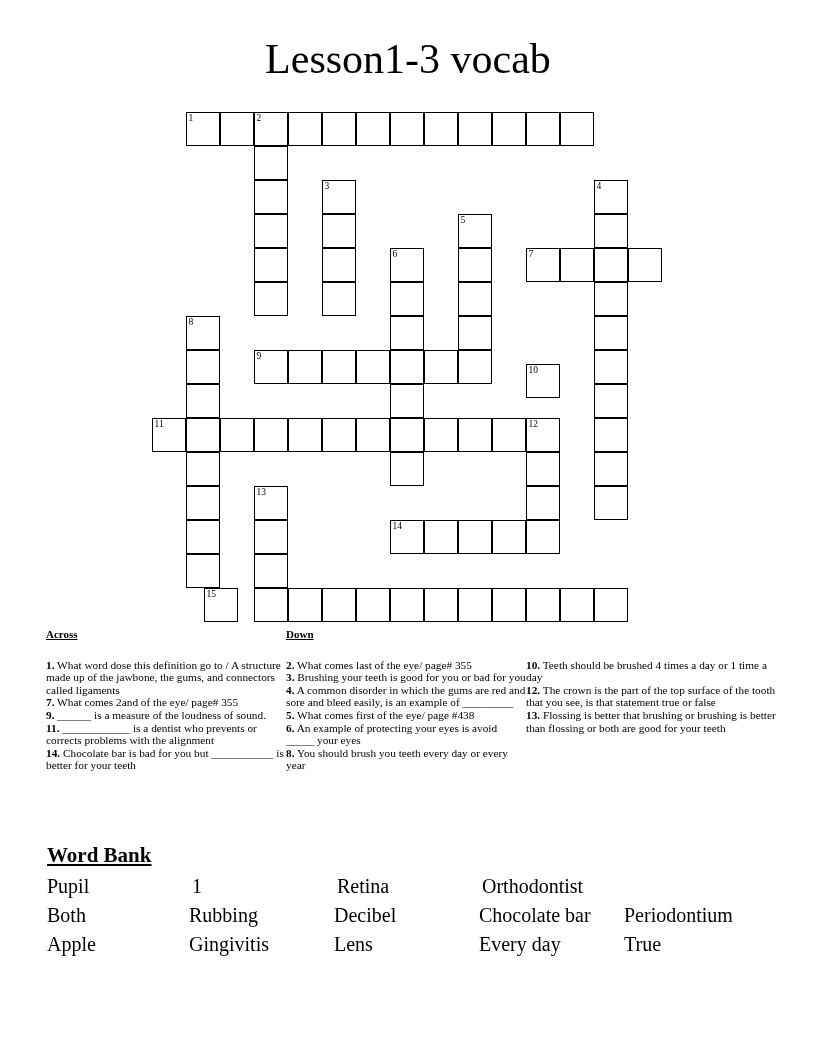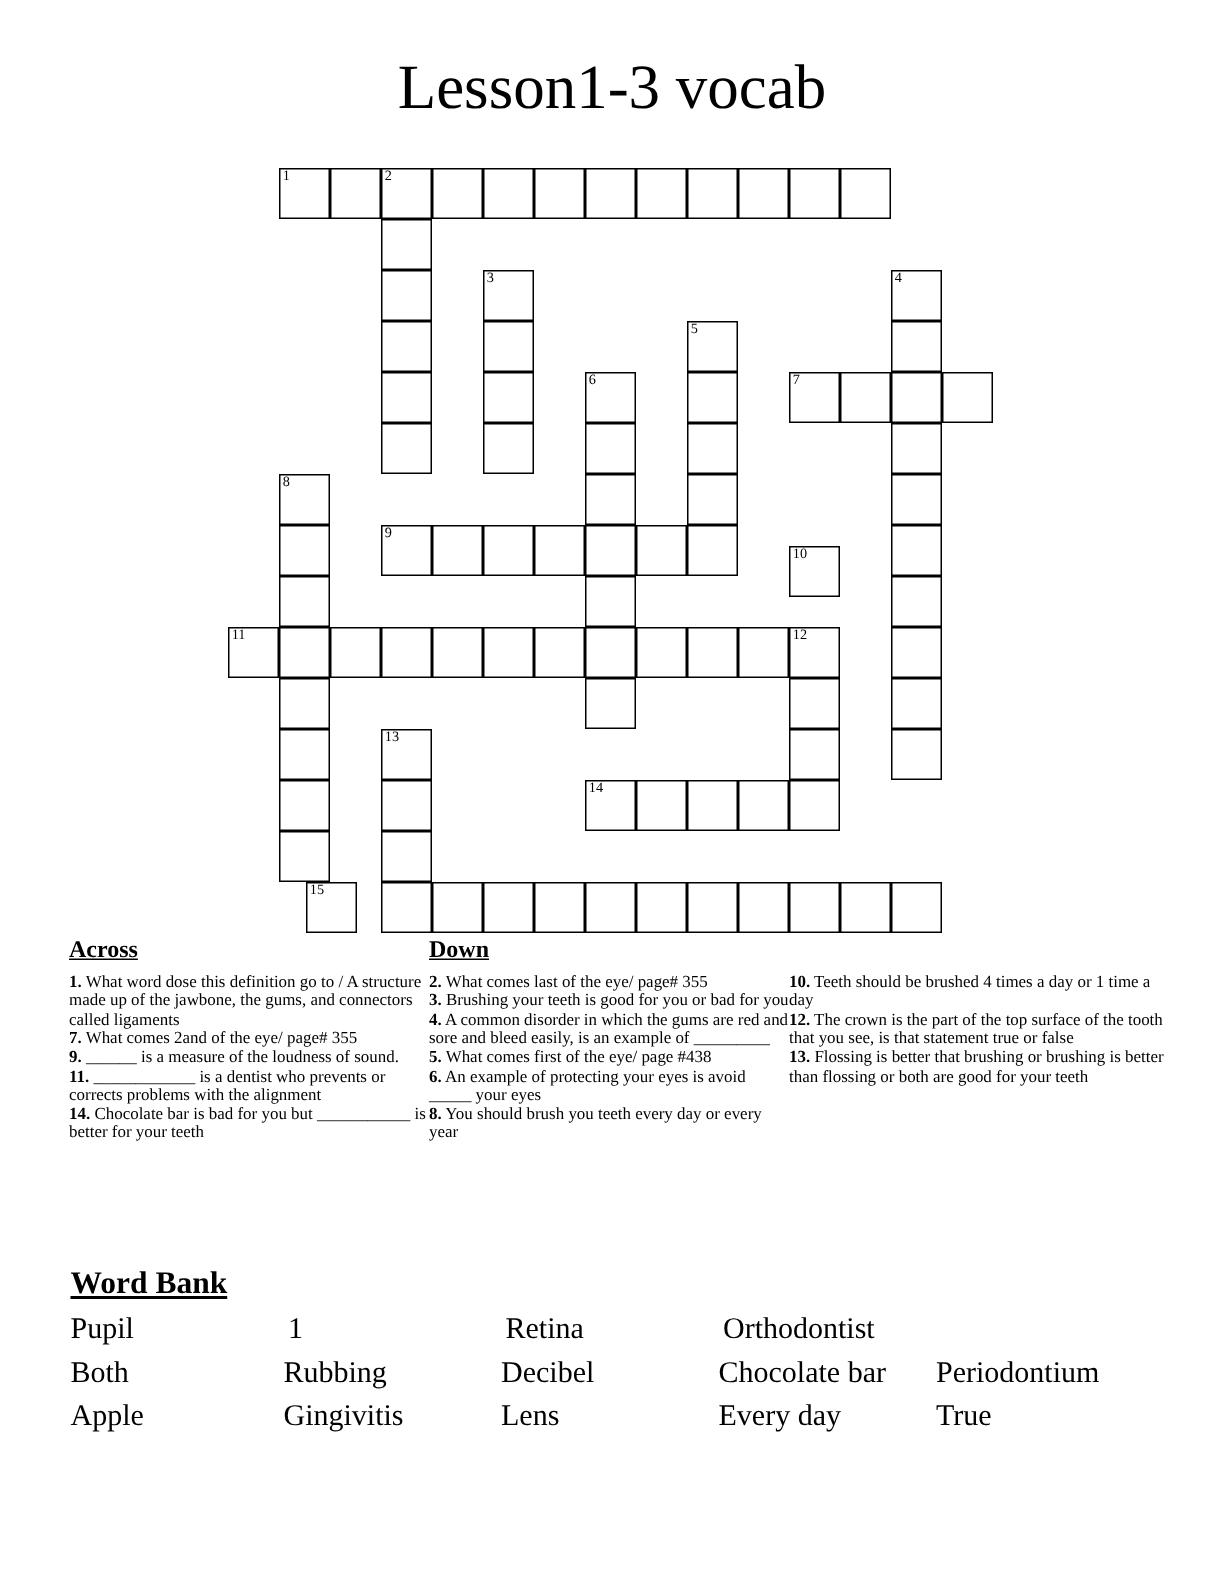--- a/index.html
+++ b/index.html
@@ -67,22 +67,22 @@
     line-height: 12.6px;
     text-align: left;
     font-family: "Liberation Serif", "DejaVu Serif", serif;
   }
   .clue-col.col-a { width: 240px; }
   .clue-col.col-b { width: 240px; }
   .clue-col.col-c { width: 250px; }
   .clue-heading {
     font-weight: bold;
     text-decoration: underline;
-    font-size: 16px;
-    margin-bottom: 8px;
+    font-size: 11px;
+    margin-bottom: 18px;
     display: block;
   }
   .clue-item { display: block; }
   .clue-item .cnum { font-weight: bold; }
 
   
   #word-bank {
     position: absolute;
     left: 47px;
     top: 843px;

